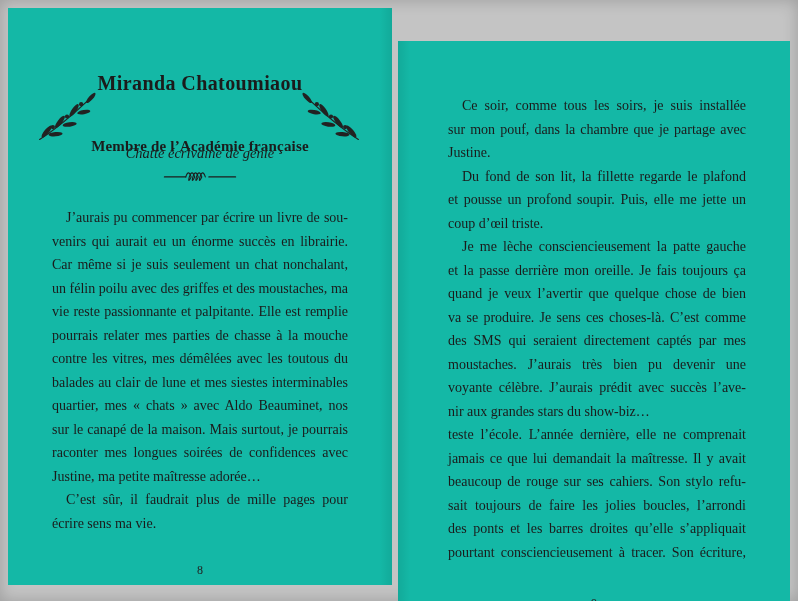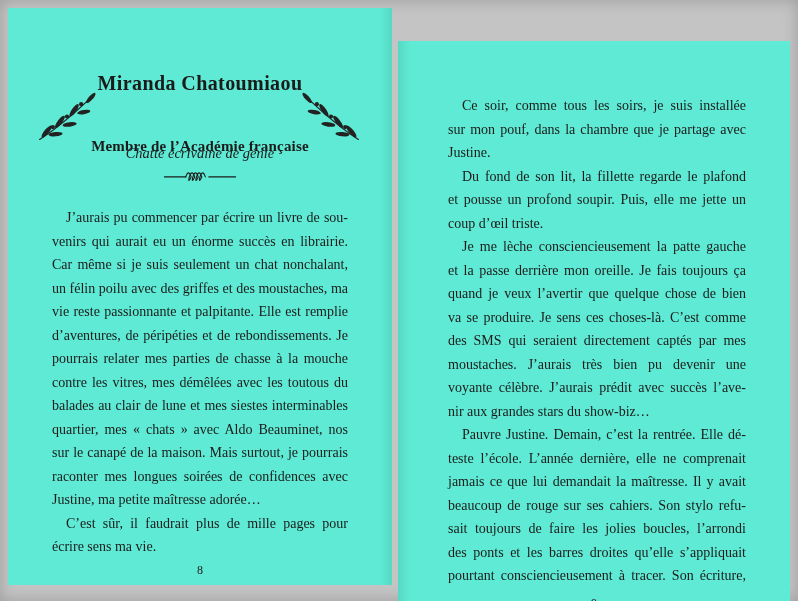--- a/index.html
+++ b/index.html
@@ -8,21 +8,21 @@
     background: #c4c4c4;
     font-family: "Liberation Serif", serif;
     overflow: hidden;
   }
   .spread {
     position: relative; width: 798px; height: 601px;
     box-shadow: inset 0 0 16px rgba(0,0,0,.20);
   }
   .page {
     position: absolute; top: 8px; height: 577px;
-    background: #5eead4; color: #1b1b1b;
+    background: #14b8a6; color: #1b1b1b;
   }
   .page-left  { left: 8px;  width: 384px; }
   .page-right { left: 398px; width: 392px; margin-top: 33px; }
   .page-left::after {
     content:""; position:absolute; top:0; right:0; bottom:0; width:12px;
     background: linear-gradient(to left, rgba(0,0,0,.08), rgba(0,0,0,0));
     pointer-events:none;
   }
   .page-right::before {
     content:""; position:absolute; top:0; left:0; bottom:0; width:12px;
@@ -118,21 +118,20 @@
       </svg>
     </div>
 
     <div class="body-text body-left">
         <div class="paragraph">
           <div class="line indent justify">J’aurais pu commencer par écrire un livre de sou-</div>
           <div class="line justify">venirs qui aurait eu un énorme succès en librairie.</div>
           <div class="line justify">Car même si je suis seulement un chat nonchalant,</div>
           <div class="line justify">un félin poilu avec des griffes et des moustaches, ma</div>
           <div class="line justify">vie reste passionnante et palpitante. Elle est remplie</div>
-          <div class="line justify">d’aventures, de péripéties et de rebondissements. Je</div>
           <div class="line justify">pourrais relater mes parties de chasse à la mouche</div>
           <div class="line justify">contre les vitres, mes démêlées avec les toutous du</div>
           <div class="line justify">balades au clair de lune et mes siestes interminables</div>
           <div class="line justify">quartier, mes « chats » avec Aldo Beauminet, nos</div>
           <div class="line justify">sur le canapé de la maison. Mais surtout, je pourrais</div>
           <div class="line justify">raconter mes longues soirées de confidences avec</div>
           <div class="line">Justine, ma petite maîtresse adorée…</div>
         </div>
         <div class="paragraph">
           <div class="line indent justify">C’est sûr, il faudrait plus de mille pages pour</div>
@@ -159,21 +158,20 @@
           <div class="line indent justify">Je me lèche consciencieusement la patte gauche</div>
           <div class="line justify">et la passe derrière mon oreille. Je fais toujours ça</div>
           <div class="line justify">quand je veux l’avertir que quelque chose de bien</div>
           <div class="line justify">va se produire. Je sens ces choses-là. C’est comme</div>
           <div class="line justify">des SMS qui seraient directement captés par mes</div>
           <div class="line justify">moustaches. J’aurais très bien pu devenir une</div>
           <div class="line justify">voyante célèbre. J’aurais prédit avec succès l’ave-</div>
           <div class="line">nir aux grandes stars du show-biz…</div>
         </div>
         <div class="paragraph">
-          <div class="line indent justify">Pauvre Justine. Demain, c’est la rentrée. Elle dé-</div>
           <div class="line justify">teste l’école. L’année dernière, elle ne comprenait</div>
           <div class="line justify">jamais ce que lui demandait la maîtresse. Il y avait</div>
           <div class="line justify">beaucoup de rouge sur ses cahiers. Son stylo refu-</div>
           <div class="line justify">sait toujours de faire les jolies boucles, l’arrondi</div>
           <div class="line justify">des ponts et les barres droites qu’elle s’appliquait</div>
           <div class="line justify">pourtant consciencieusement à tracer. Son écriture,</div>
         </div>
       </div>
 
     <div class="page-num">9</div>

